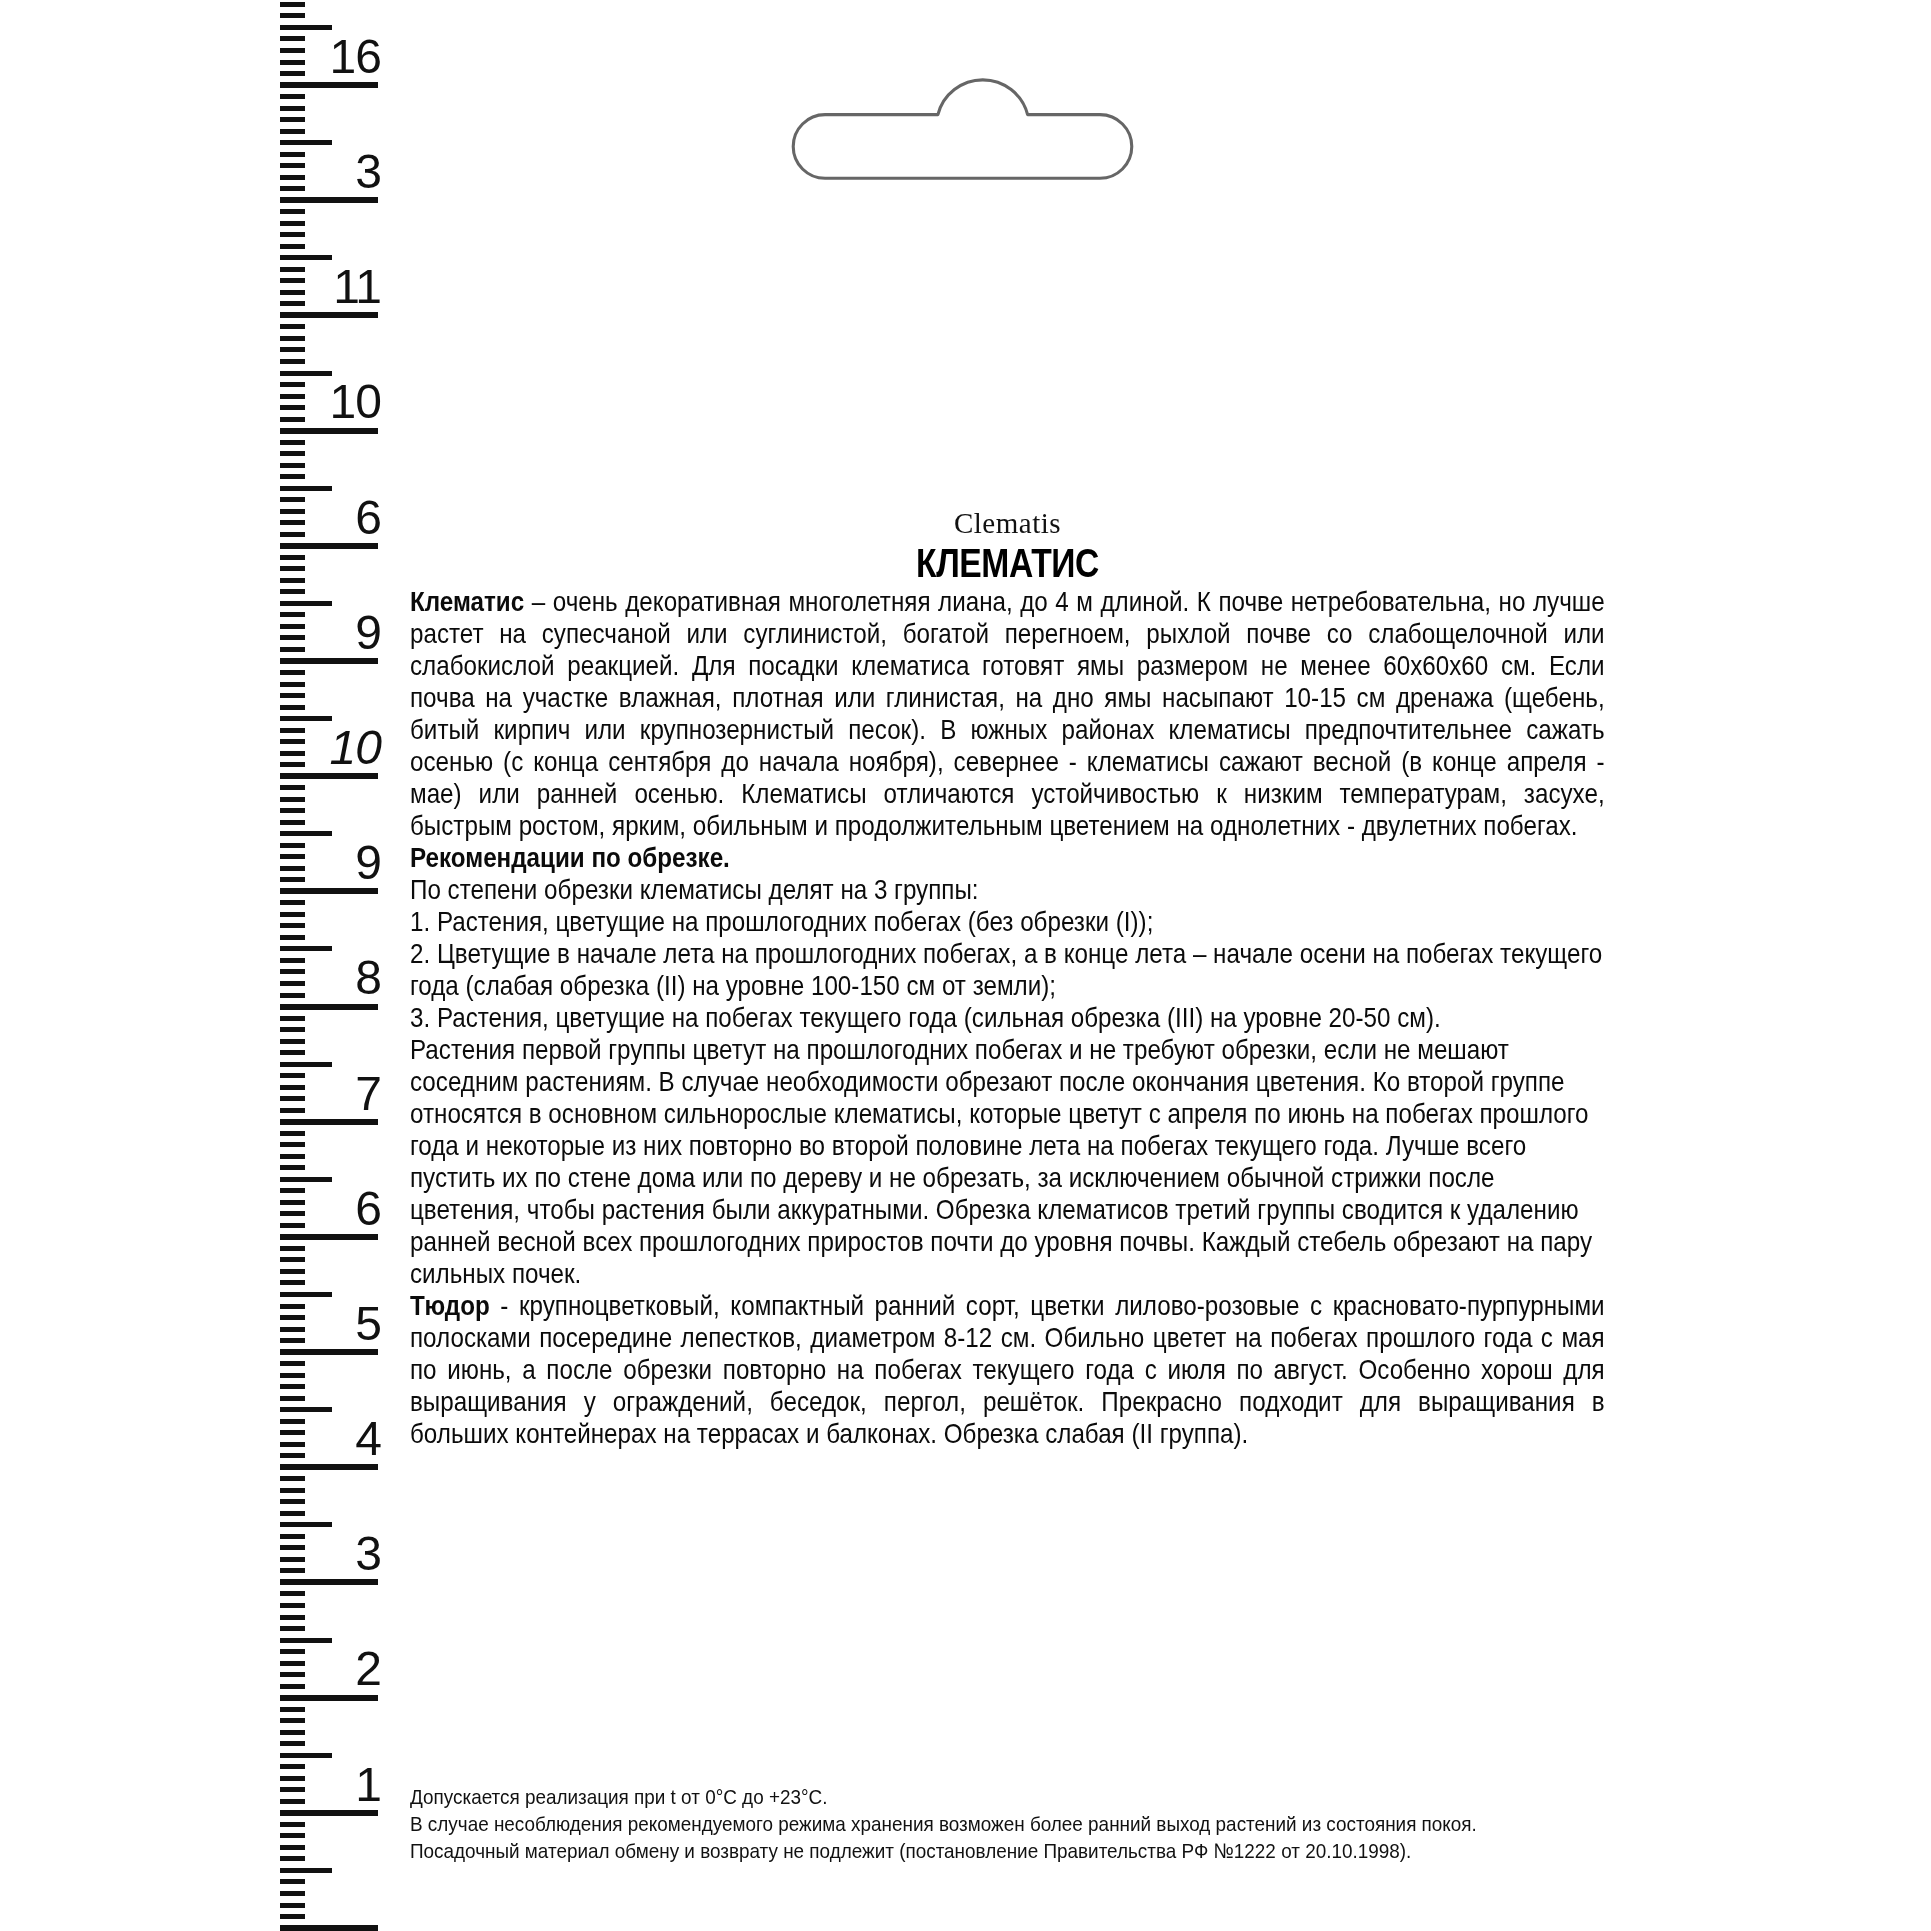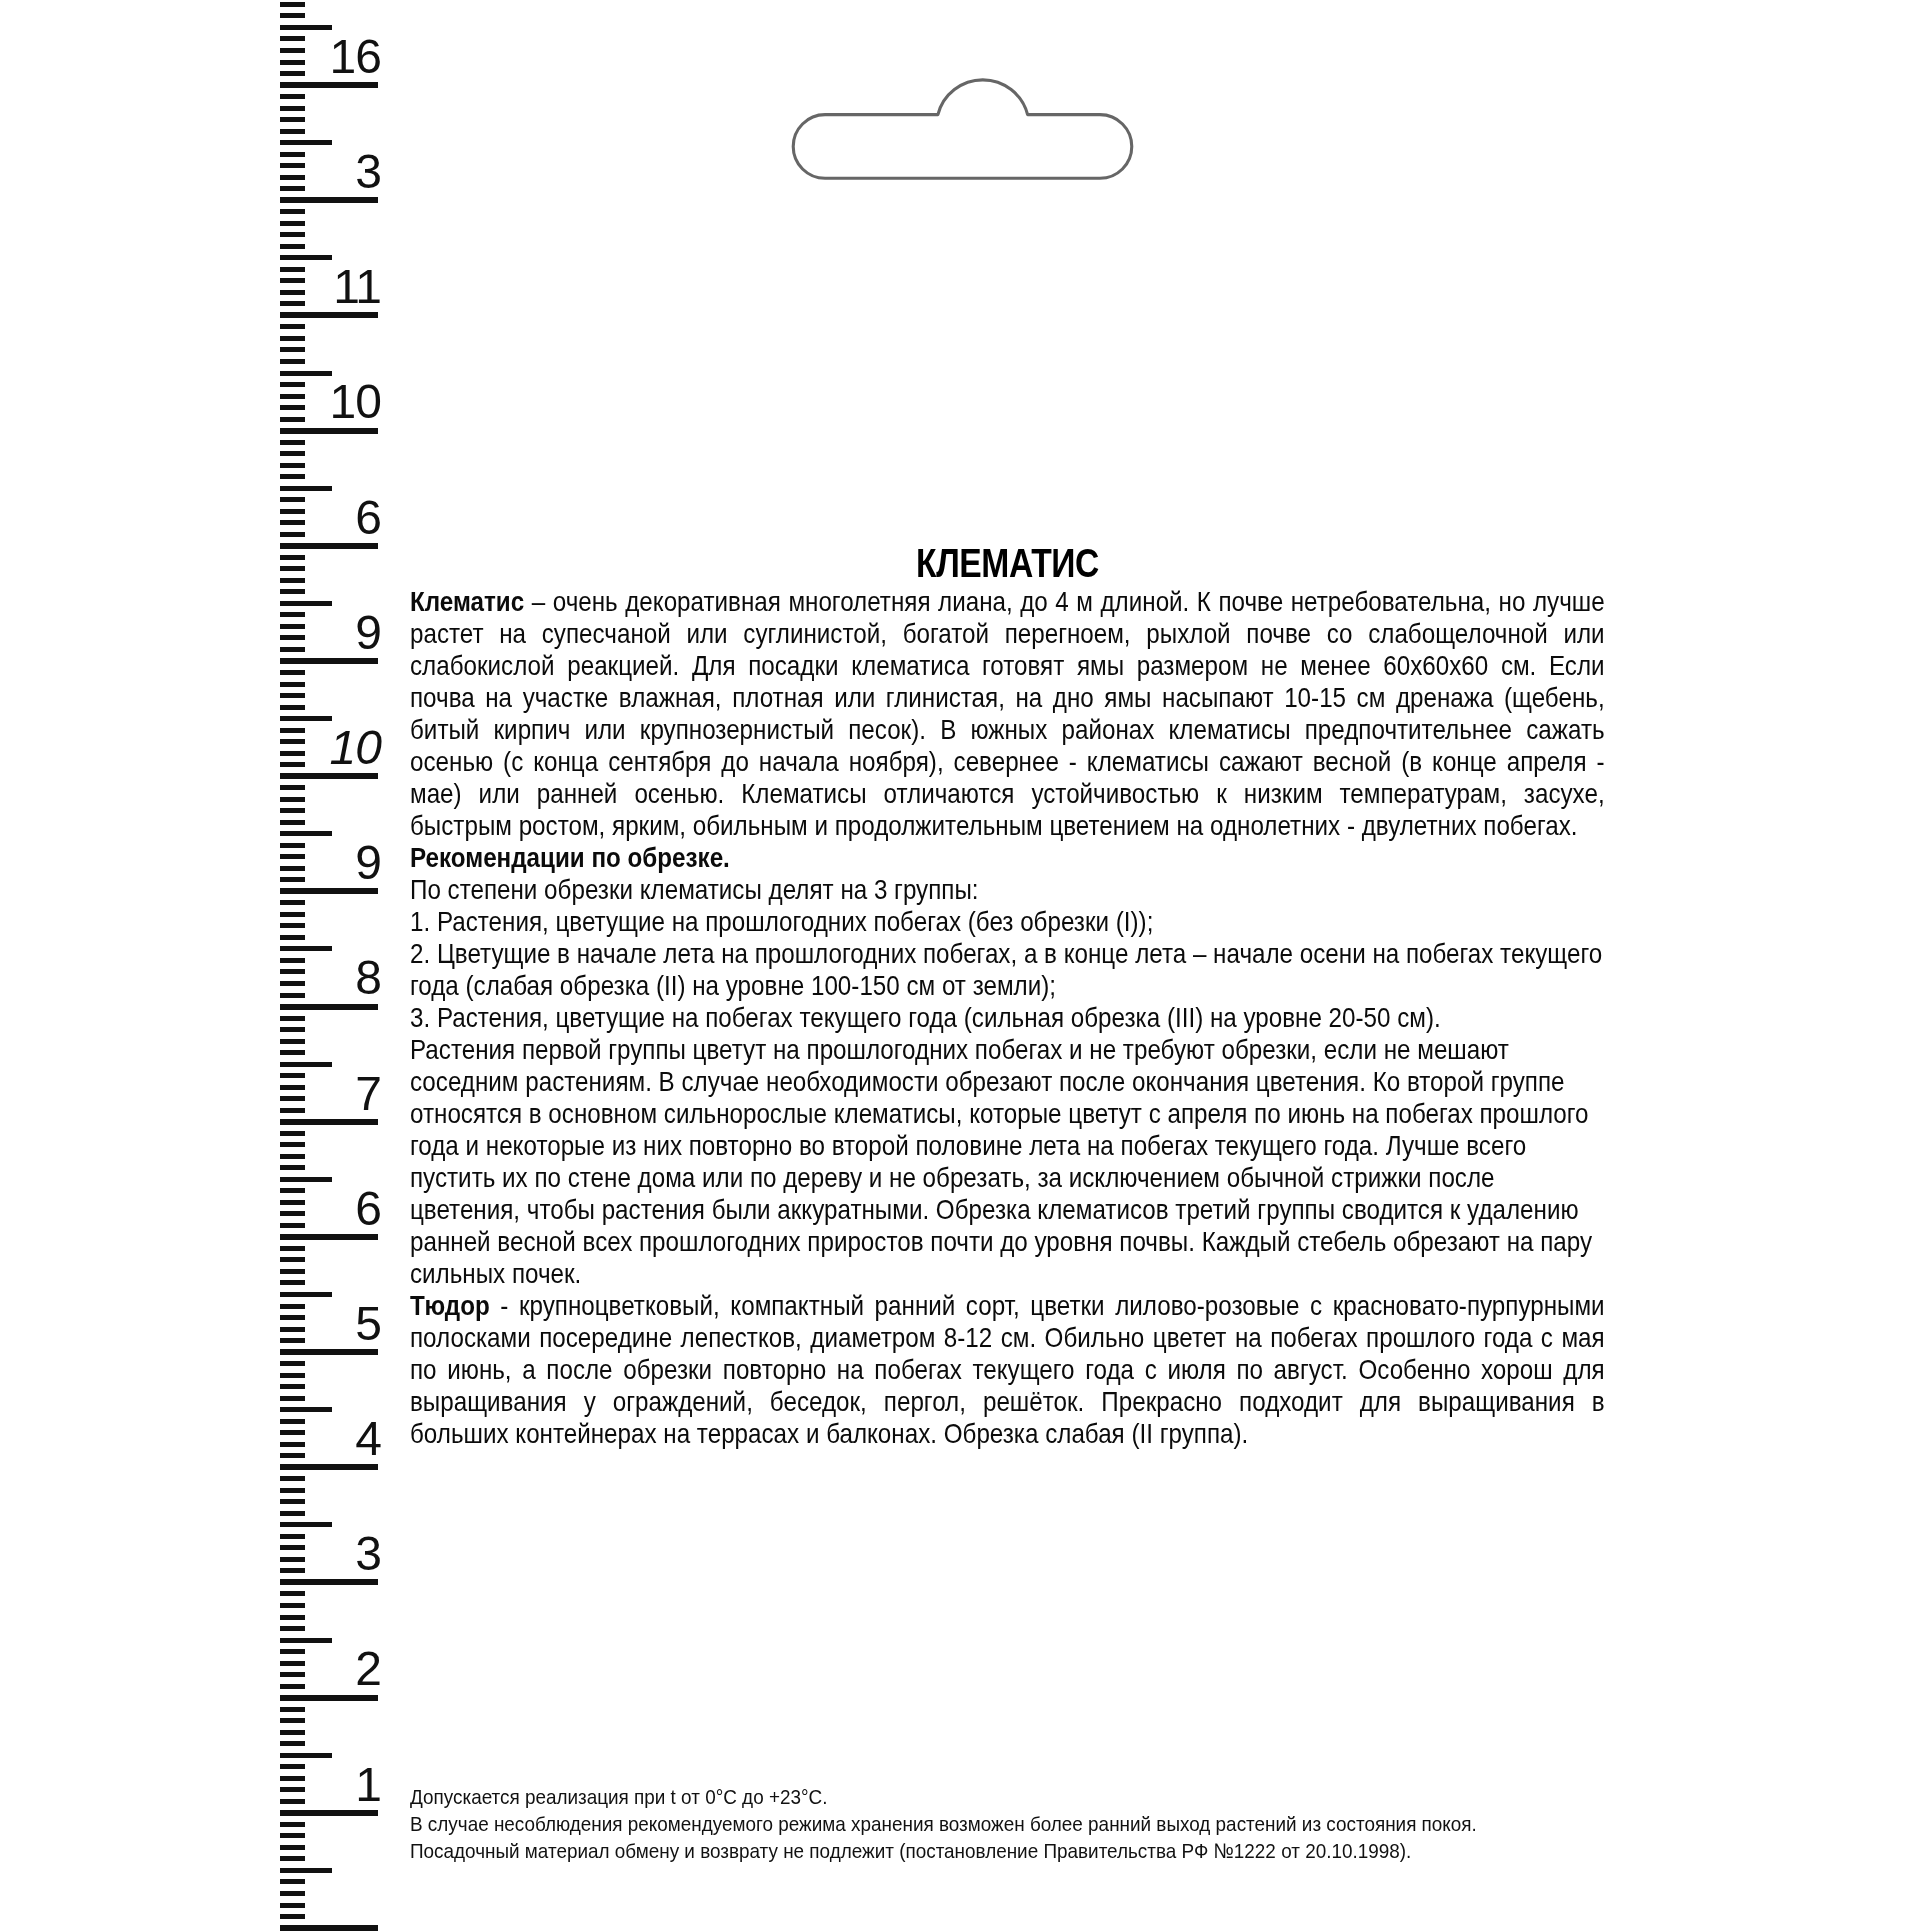--- a/index.html
+++ b/index.html
@@ -337,20 +337,21 @@
                L 340 44
                A 33 33 0 0 1 373 77
                A 33 33 0 0 1 340 110
                L 55 110
                A 33 33 0 0 1 22 77 Z" fill="#ffffff" stroke="#666666" stroke-width="3.2" stroke-linejoin="round"></path>
     </svg>
   </div>
 
   <div id="content">
 
+    <div class="latin-name">Clematis</div>
     <div class="ru-title">КЛЕМАТИС</div>
 
     <div id="body-text">
       <p><b>Клематис</b><span> – очень декоративная многолетняя  лиана, до 4 м длиной. К почве нетребовательна, но лучше растет на супесчаной или суглинистой, богатой перегноем, рыхлой почве со слабощелочной или слабокислой реакцией. Для посадки клематиса готовят ямы размером не менее 60х60х60 см. Если почва на участке влажная, плотная или глинистая, на дно ямы насыпают 10-15 см дренажа (щебень, битый кирпич или крупнозернистый песок). В южных районах клематисы предпочтительнее сажать осенью (с конца сентября до начала ноября), севернее - клематисы сажают весной (в конце апреля - мае) или ранней осенью. Клематисы отличаются устойчивостью к низким температурам, засухе, быстрым ростом, ярким, обильным и продолжительным цветением на однолетних - двулетних побегах.</span></p>
       <p class="nojust"><b>Рекомендации по обрезке.</b></p>
       <p class="nojust">По степени обрезки клематисы делят на 3 группы:</p>
       <p class="nojust">1. Растения, цветущие на прошлогодних побегах (без обрезки (I));</p>
       <p class="nojust">2. Цветущие в начале лета на прошлогодних побегах, а в конце лета – начале осени на  побегах текущего года (слабая обрезка (II) на уровне 100-150 см от земли);</p>
       <p class="nojust">3. Растения, цветущие на побегах текущего года (сильная обрезка (III) на уровне 20-50 см).</p>
       <p class="nojust">Растения первой группы цветут на прошлогодних побегах и не требуют обрезки, если не мешают соседним растениям. В случае необходимости обрезают после окончания цветения. Ко второй группе относятся в основном сильнорослые клематисы, которые цветут с апреля по июнь на побегах прошлого года и некоторые из них повторно во второй половине лета на побегах текущего года. Лучше всего пустить их по стене дома или по дереву и не обрезать, за исключением обычной стрижки после цветения, чтобы растения были аккуратными. Обрезка клематисов третий группы сводится к удалению ранней весной всех прошлогодних приростов почти до уровня почвы. Каждый стебель обрезают на пару сильных почек.</p>

